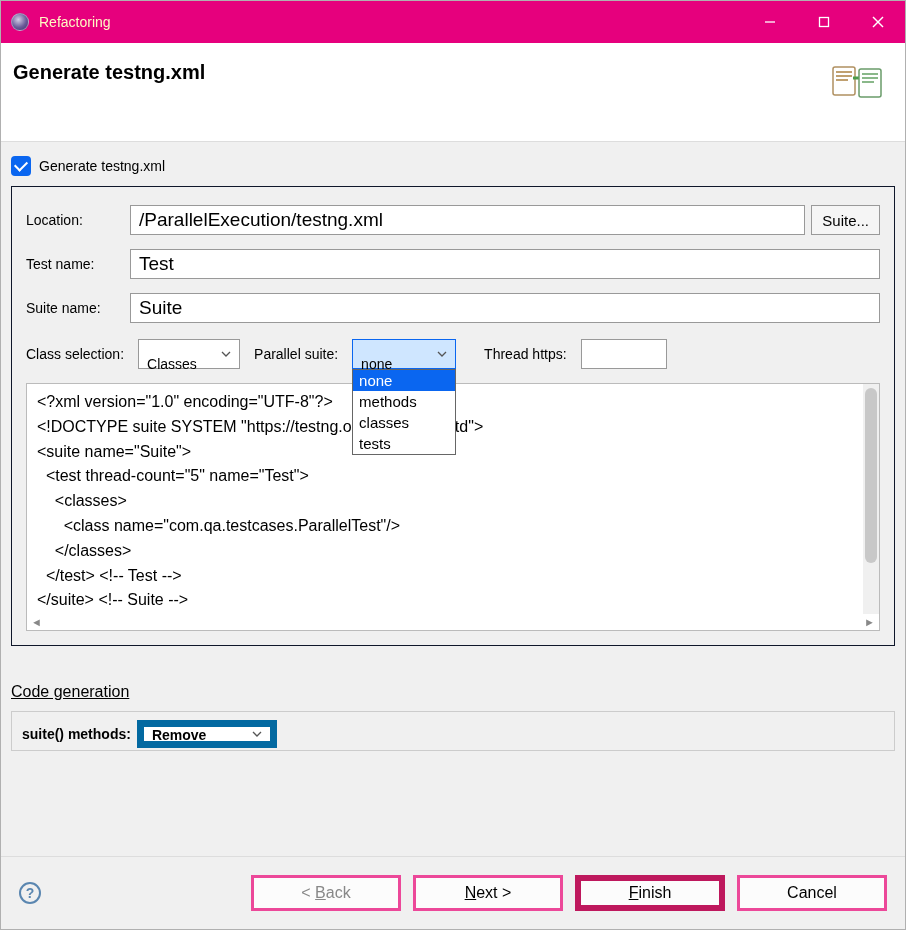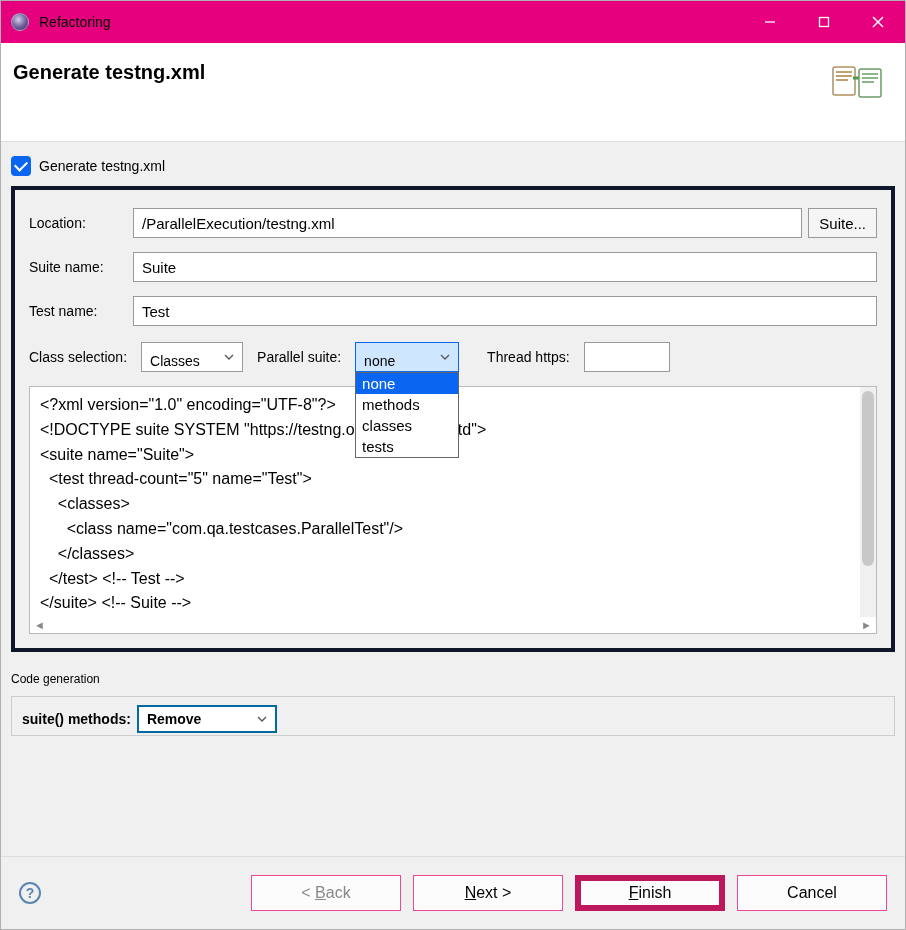--- a/index.html
+++ b/index.html
@@ -10,21 +10,21 @@
     width: 906px;
     height: 930px;
     overflow: hidden;
     display:flex;
     flex-direction:column;
     border:1px solid #b0b0b0;
   }
   
   .titlebar {
     background: #e6007d;
-    color: #000000;
+    color: #fef9c3;
     height: 42px;
     display:flex;
     align-items:center;
     padding:0 0 0 10px;
     justify-content: space-between;
   }
   .titlebar-left { display:flex; align-items:center; gap:10px; }
   .eclipse-icon {
     width:18px; height:18px;
     border-radius:50%;
@@ -71,59 +71,59 @@
     cursor:pointer;
   }
   .checkbox::after {
     content:"";
     width:6px; height:10px;
     border:solid #fff;
     border-width:0 2px 2px 0;
     transform:rotate(45deg) translate(-1px,-1px);
   }
   .group {
-    border:4px solid #0f172a;
+    border:1px solid #0f172a;
     background:#f0f0f0;
     padding:18px 14px 14px 14px;
     display:flex;
     flex-direction:column;
     gap:14px;
   }
   .form-row { display:flex; align-items:center; gap:6px; }
   .form-label { width:98px; color:#000; }
   .text-input {
     flex:1;
     height:30px;
     border:1px solid #999;
     background:#fff;
     padding:0 8px;
-    font-size:15px;
+    font-size:19px;
     outline:none;
   }
   .browse-btn {
     height:30px;
     padding:0 10px;
     border:1px solid #999;
     background:#f5f5f5;
     font-size:15px;
     cursor:pointer;
   }
   .options-row {
     display:flex; align-items:center; gap:14px; flex-wrap:nowrap;
     margin-top:2px;
   }
   .opt-label { color:#000; }
   .select-wrap {
     position:relative;
     display:inline-flex;
-    align-items:center;
+    align-items:flex-start;
     border:1px solid #999;
     background:#fff;
     height:30px;
-    padding:8px 30px 0 8px;
+    padding:16px 30px 0 8px;
     cursor:pointer;
   }
   .select-wrap.open-hl {
     border:1px solid #0a66f0;
     background:#cfe6ff;
   }
   .select-wrap .chev {
     position:absolute; right:8px; top:50%; transform:translateY(-50%);
     width:10px;height:10px;
     display:flex;align-items:center;justify-content:center;
@@ -180,35 +180,35 @@
     background:#c8c8c8; border-radius:6px;
   }
   .hscroll {
     position:absolute; left:0; right:0; bottom:0; height:16px;
     background:#fff;
     display:flex; justify-content:space-between; align-items:center;
     padding:0 4px;
   }
   .hscroll .arr { color:#888; font-size:11px; }
   
-  .codegen-label { margin-top:20px; font-size:12px; }
+  .codegen-label { margin-top:37px; font-size:16px;text-decoration:underline; }
   .codegen-box {
     margin-top:10px;
     border:1px solid #ccc;
     padding:8px 10px 0 10px;
     height:40px;
     overflow:hidden;
   }
   .codegen-row { display:flex; align-items:center; gap:6px;font-weight:bold; }
   .codegen-select {
-    border:2px solid #0369a1; background:#fff;
+    border:7px solid #0369a1; background:#fff;
     height:28px;
     padding:0 28px 0 8px;
     position:relative;
-    display:inline-flex; align-items:center;
+    display:inline-flex; align-items:flex-start;
     min-width:140px;
   }
   .codegen-select .chev {
     position:absolute; right:8px; top:50%; transform:translateY(-50%);
   }
   
   .footer {
     background:#f0f0f0;
     border-top:1px solid #ddd;
     padding:18px 18px;
@@ -221,21 +221,21 @@
     border:2px solid #5a86b0;
     color:#5a86b0;
     display:flex;align-items:center;justify-content:center;
     font-weight:600;
     cursor:pointer;
     font-size:14px;
   }
   .footer-spacer { flex:1; }
   .btn {
     min-width:150px; height:36px;
-    border:1px solid #ec4899;
+    border:3px solid #ec4899;
     background:#fcfcfc;
     font-size:16px;
     cursor:pointer;
     display:flex;align-items:center;justify-content:center;
   }
   .btn.disabled { color:#888; }
   .btn.primary { border:6px solid #be185d;justify-content:center; }
   .mnemonic { text-decoration:underline; }
 </style>
 </head>
@@ -293,27 +293,27 @@
 
   <div class="group">
 
     <div class="form-row">
       <span class="form-label">Location:</span>
       <input class="text-input" value="/ParallelExecution/testng.xml" style="">
       <button class="browse-btn">Suite...</button>
     </div>
 
     <div class="form-row">
+      <span class="form-label">Test name:</span>
+      <input class="text-input" value="Test" style="">
+    </div>
+
+    <div class="form-row">
       <span class="form-label">Suite name:</span>
       <input class="text-input" value="Suite" style="">
-    </div>
-
-    <div class="form-row">
-      <span class="form-label">Test name:</span>
-      <input class="text-input" value="Test" style="">
     </div>
 
     <div class="options-row">
       <span class="opt-label">Class selection:</span>
       <div class="select-wrap" style="min-width:102px;">
         <span>Classes</span>
         <span class="chev">
           <svg width="10" height="10" viewBox="0 0 10 10" fill="none">
               <path d="M1 3 L5 7 L9 3" stroke-width="1.3"></path>
             </svg>

